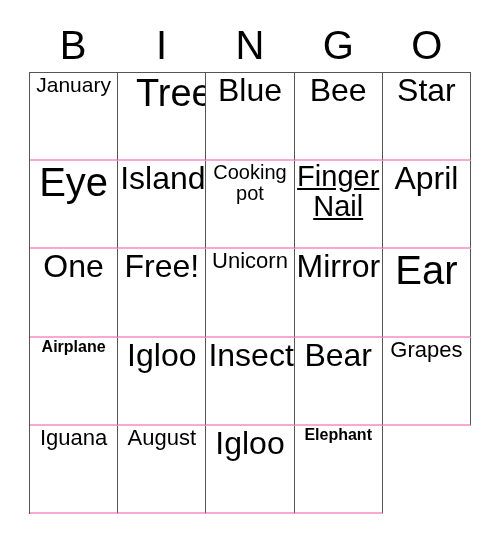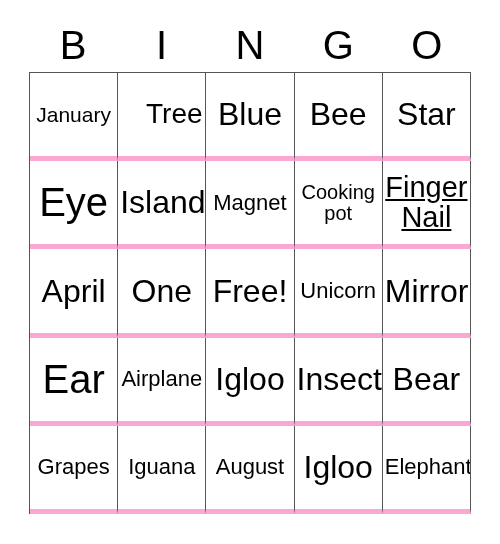--- a/index.html
+++ b/index.html
@@ -54,46 +54,45 @@
     border-top: 1px solid #555555;
     border-left: 1px solid #555555;
     display: grid;
     grid-template-columns: repeat(5, 1fr);
     grid-template-rows: repeat(5, 1fr);
   }
 
   .cell {
     box-sizing: border-box;
     border-right: 1px solid #555555;
-    border-bottom: 5px solid #f9a8d4;
+    border-bottom: 2px solid #f9a8d4;
     display: flex;
-    align-items: center;
     justify-content: center;
     overflow: hidden;
     padding: 1px 2px;
   }
 
   .cell-text {
     display: block;
     width: 100%;
     text-align: center;
     line-height: 1.02;
     color: #000000;
     white-space: normal;
     word-break: normal;
   }
 
   
   .fs-xl   { font-size: 40px; }
-  .fs-lg   { font-size: 28px; margin-left: 25px; }
+  .fs-lg   { font-size: 38px; margin-left: 25px; }
   .fs-md   { font-size: 32px; }
   .fs-sm   { font-size: 32px; }
   .fs-xs   { font-size: 22px; }
   .fs-xxs  { font-size: 21px; }
-  .fs-tiny { font-size: 22px; }
+  .fs-tiny { font-size: 16px; font-weight: bold; }
   .fs-wrap-lg { font-size: 30px; }
   .fs-wrap-sm { font-size: 20px; }
 </style>
 </head>
 <body>
 
 <div id="card">
 
   <div id="header-row">
     <div class="header-cell">B</div>
@@ -117,23 +116,20 @@
         <span class="cell-text fs-md" style="white-space: nowrap;">Bee</span>
       </div>
       <div class="cell">
         <span class="cell-text fs-md" style="white-space: nowrap;">Star</span>
       </div>
       <div class="cell">
         <span class="cell-text fs-xl" style="white-space: nowrap;">Eye</span>
       </div>
       <div class="cell">
         <span class="cell-text fs-sm" style="white-space: nowrap;">Island</span>
-      </div>
-      <div class="cell">
-        <span class="cell-text fs-xs" style="white-space: nowrap;">Magnet</span>
       </div>
       <div class="cell">
         <span class="cell-text fs-wrap-sm" style="white-space: normal;">Cooking pot</span>
       </div>
       <div class="cell">
         <span class="cell-text fs-wrap-lg" style="white-space: normal; font-size: 29px; text-decoration: underline;">Finger Nail</span>
       </div>
       <div class="cell">
         <span class="cell-text fs-md" style="white-space: nowrap;">April</span>
       </div>

